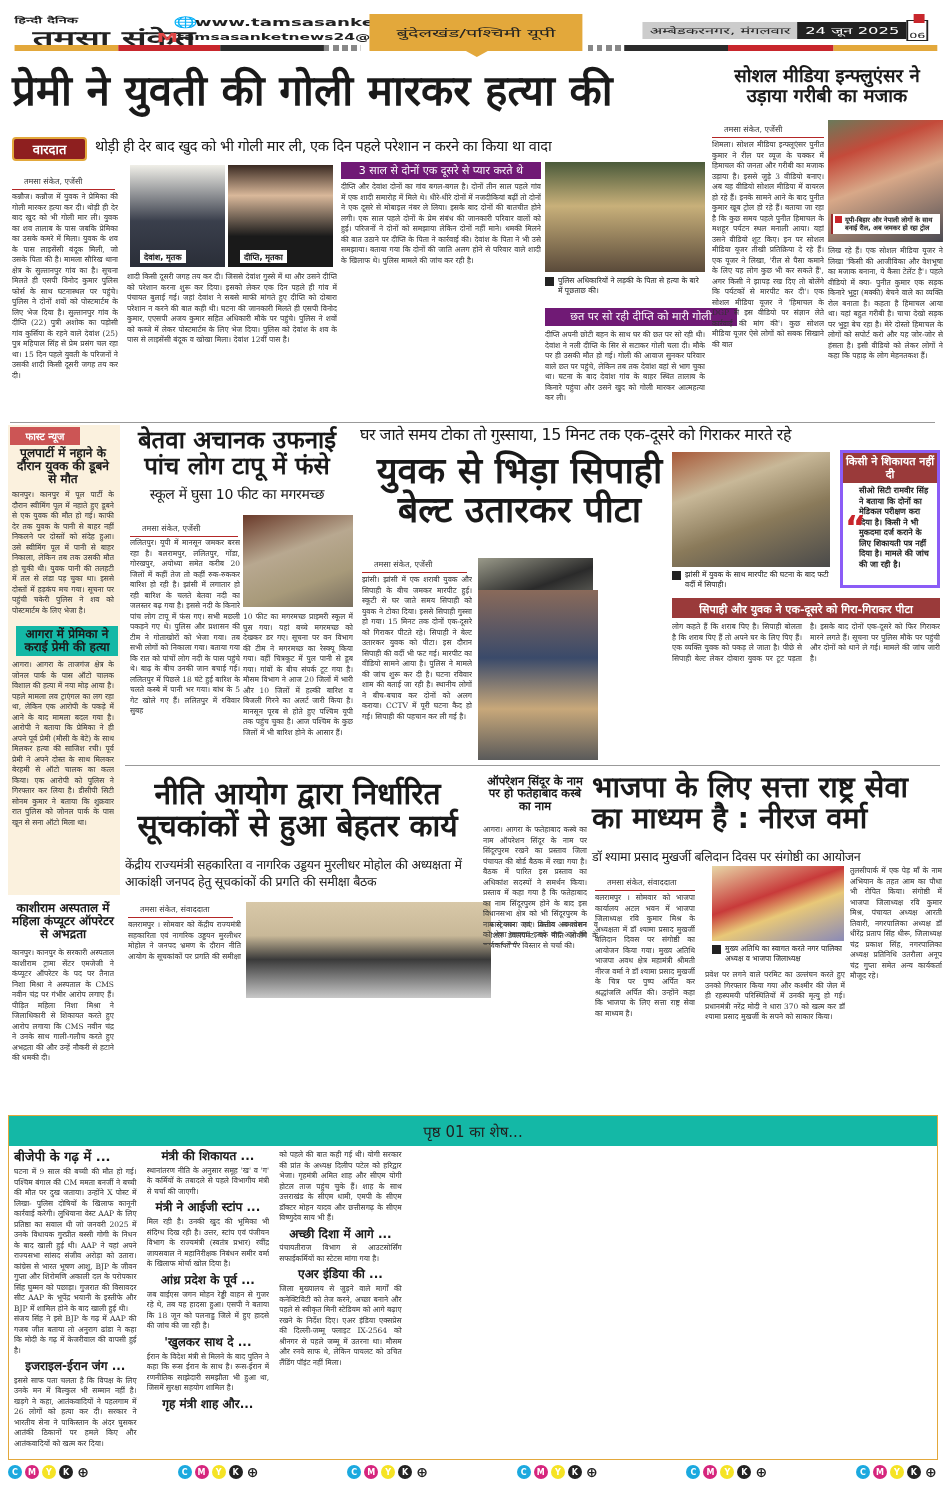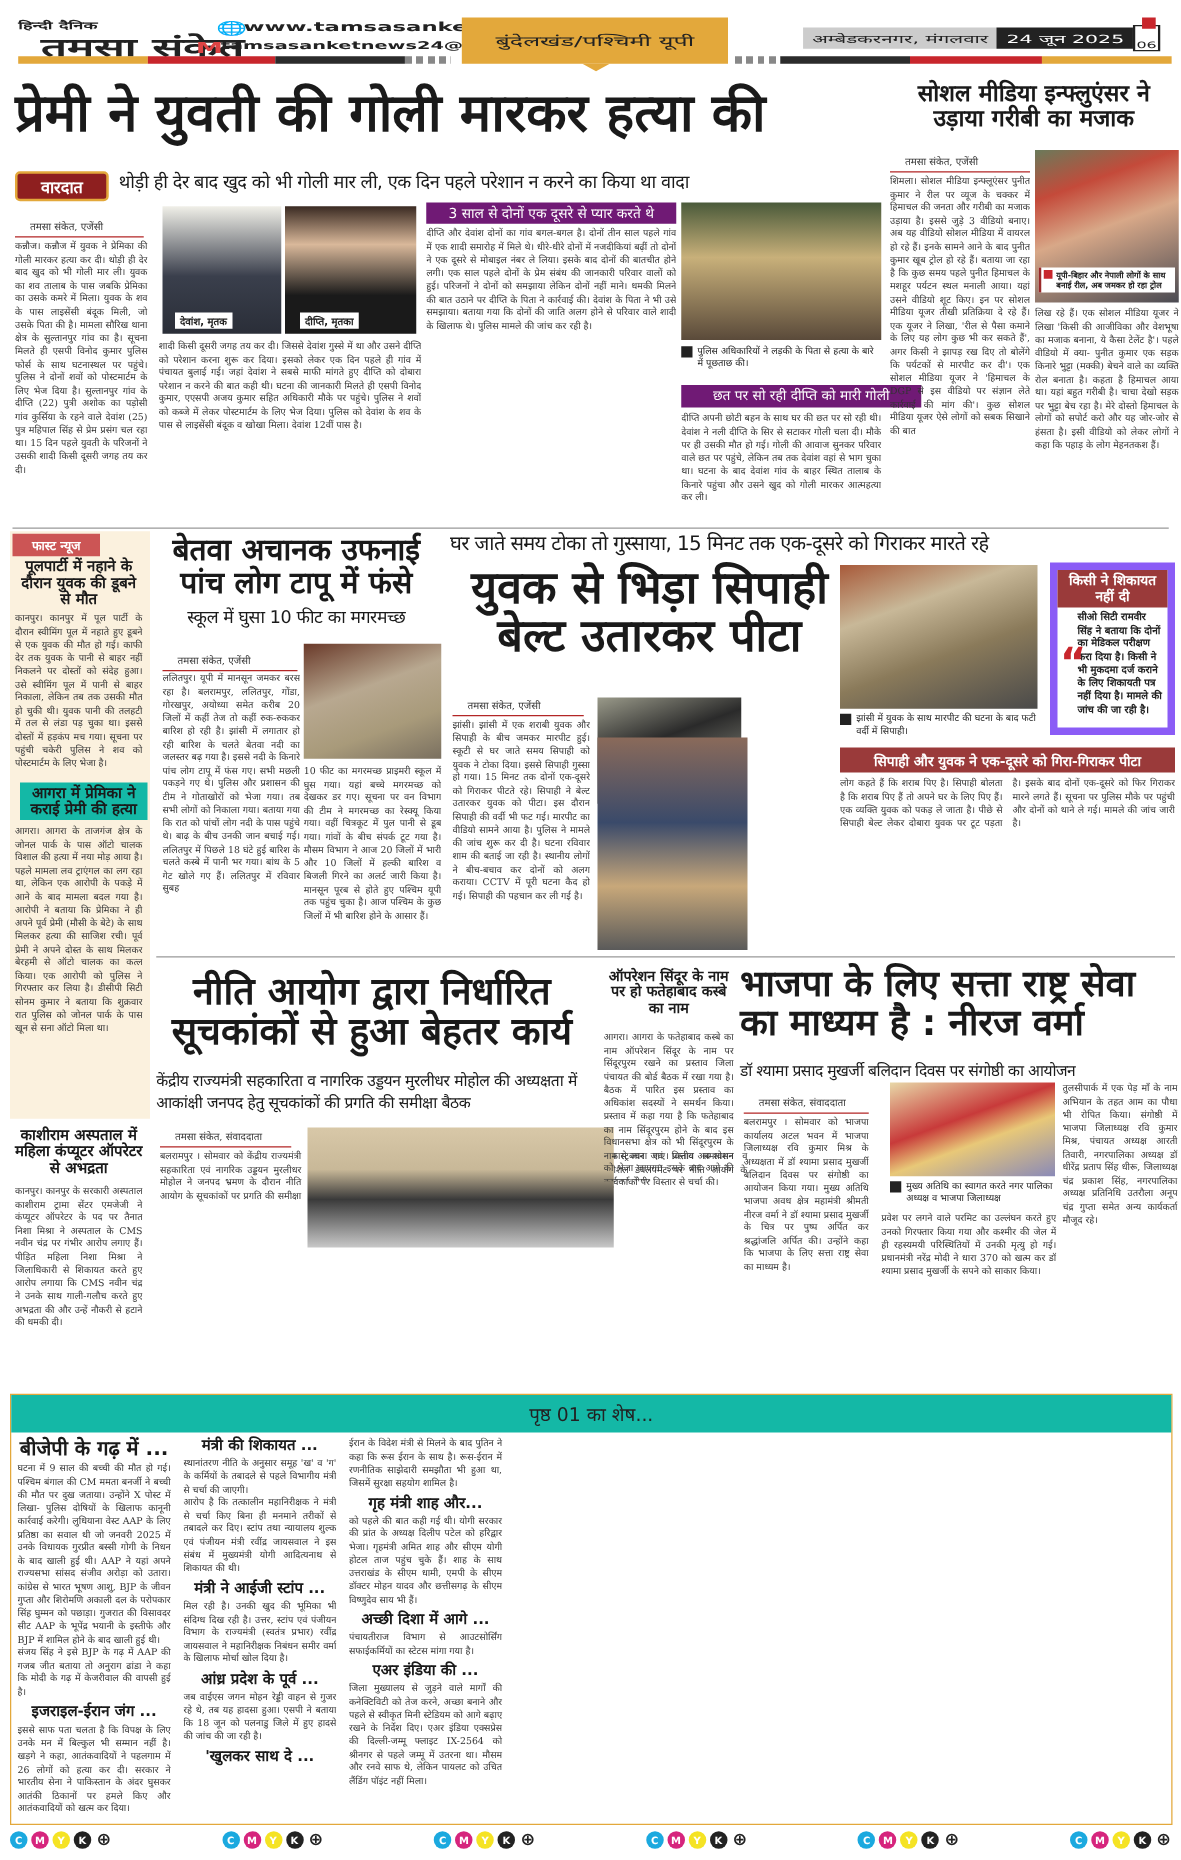--- a/index.html
+++ b/index.html
@@ -120,21 +120,21 @@
 <div class="abs hl" data-name="soldier-headline" style="left:362px;top:452px;width:315px;font-size:36px;text-align:center">युवक से भिड़ा सिपाही बेल्ट उतारकर पीटा</div>
 <div class="abs byline" data-name="soldier-byline" style="left:362px;top:558px;width:105px">तमसा संकेत, एजेंसी</div>
 <div class="abs body-text" data-name="soldier-body" style="left:362px;top:575px;width:110px;height:188px">झांसी। झांसी में एक शराबी युवक और सिपाही के बीच जमकर मारपीट हुई। स्कूटी से घर जाते समय सिपाही को युवक ने टोका दिया। इससे सिपाही गुस्सा हो गया। 15 मिनट तक दोनों एक-दूसरे को गिराकर पीटते रहे। सिपाही ने बेल्ट उतारकर युवक को पीटा। इस दौरान सिपाही की वर्दी भी फट गई। मारपीट का वीडियो सामने आया है। पुलिस ने मामले की जांच शुरू कर दी है। घटना रविवार शाम की बताई जा रही है। स्थानीय लोगों ने बीच-बचाव कर दोनों को अलग कराया। CCTV में पूरी घटना कैद हो गई। सिपाही की पहचान कर ली गई है।</div>
 <div class="abs photo" data-name="soldier-photo-bikes" style="left:478px;top:558px;width:115px;height:85px;background:linear-gradient(160deg,#9a9a8a,#2a2a2a 40%,#b0b0a0)"></div>
 <div class="abs photo" data-name="soldier-photo-fight" style="left:478px;top:590px;width:120px;height:170px;background:linear-gradient(180deg,#8a6a5a,#3a4a6a 40%,#c8a87a 70%,#5a5a5a)"></div>
 <div class="abs photo" data-name="soldier-photo-uniform" style="left:672px;top:452px;width:158px;height:115px;background:linear-gradient(160deg,#a85a3a,#c8b898 30%,#8a7a5a 60%,#4a4a4a)"></div>
 <div class="abs caption" data-name="soldier-photo-caption" style="left:672px;top:570px;width:158px">
   <span class="sq" data-name="caption-marker-icon"></span>
   <span data-name="soldier-photo-caption-text">झांसी में युवक के साथ मारपीट की घटना के बाद फटी वर्दी में सिपाही।</span>
 </div>
-<div class="abs" data-name="soldier-quote-box" style="left:840px;top:450px;width:100px;height:138px;border:6px solid #8b5cf6">
+<div class="abs" data-name="soldier-quote-box" style="left:840px;top:450px;width:100px;height:138px;border:3px solid #8b5cf6">
   <div data-name="soldier-quote-title" style="background:#9a3a3a;color:#fff;font-weight:bold;font-size:11px;text-align:center;padding:2px;line-height:13px">किसी ने शिकायत नहीं दी</div>
   <div data-name="quote-mark-icon" style="position:absolute;left:2px;top:55px;font-size:32px;color:#c8262c;font-weight:bold">“</div>
   <div data-name="soldier-quote-text" style="font-size:8px;line-height:10.5px;font-weight:bold;padding:3px 3px 0 16px">सीओ सिटी रामवीर सिंह ने बताया कि दोनों का मेडिकल परीक्षण करा दिया है। किसी ने भी मुकदमा दर्ज कराने के लिए शिकायती पत्र नहीं दिया है। मामले की जांच की जा रही है।</div>
 </div>
 <div class="abs" data-name="soldier-box-title" style="left:672px;top:598px;width:268px;height:20px;background:#9a3a3a;display:flex;align-items:center;justify-content:center">
   <span data-name="soldier-box-title-text" style="color:#fff;font-weight:bold;font-size:11px;white-space:nowrap">सिपाही और युवक ने एक-दूसरे को गिरा-गिराकर पीटा</span>
 </div>
 <div class="abs body-text" data-name="soldier-box-body" style="left:672px;top:622px;width:268px;height:140px;column-count:2;column-gap:8px">लोग कहते हैं कि शराब पिए है। सिपाही बोलता है कि शराब पिए हैं तो अपने घर के लिए पिए हैं। एक व्यक्ति युवक को पकड़ ले जाता है। पीछे से सिपाही बेल्ट लेकर दोबारा युवक पर टूट पड़ता है। इसके बाद दोनों एक-दूसरे को फिर गिराकर मारने लगते हैं। सूचना पर पुलिस मौके पर पहुंची और दोनों को थाने ले गई। मामले की जांच जारी है।</div>
 
 <div class="abs" data-name="section-divider-2" style="left:125px;top:765px;width:815px;height:1px;background:#999"></div>
@@ -158,28 +158,27 @@
   <span data-name="bjp-photo-caption-text">मुख्य अतिथि का स्वागत करते नगर पालिका अध्यक्ष व भाजपा जिलाध्यक्ष</span>
 </div>
 <div class="abs body-text" data-name="bjp-body-col3" style="left:705px;top:970px;width:140px;height:140px">प्रवेश पर लगने वाले परमिट का उल्लंघन करते हुए उनको गिरफ्तार किया गया और कश्मीर की जेल में ही रहस्यमयी परिस्थितियों में उनकी मृत्यु हो गई। प्रधानमंत्री नरेंद्र मोदी ने धारा 370 को खत्म कर डॉ श्यामा प्रसाद मुखर्जी के सपने को साकार किया।</div>
 <div class="abs body-text" data-name="bjp-body-col2" style="left:850px;top:866px;width:92px;height:244px">तुलसीपार्क में एक पेड़ माँ के नाम अभियान के तहत आम का पौधा भी रोपित किया। संगोष्ठी में भाजपा जिलाध्यक्ष रवि कुमार मिश्र, पंचायत अध्यक्ष आरती तिवारी, नगरपालिका अध्यक्ष डॉ धीरेंद्र प्रताप सिंह धीरू, जिलाध्यक्ष चंद्र प्रकाश सिंह, नगरपालिका अध्यक्ष प्रतिनिधि उतरौला अनूप चंद्र गुप्ता समेत अन्य कार्यकर्ता मौजूद रहे।</div>
 
 <div class="abs" data-name="continuation-box" style="left:8px;top:1115px;width:930px;height:345px;border:1.5px solid #e3a83b"></div>
 <div class="abs" data-name="continuation-header" style="left:9px;top:1116px;width:928px;height:30px;background:#14b8a6;display:flex;align-items:center;justify-content:center">
   <span data-name="continuation-title" style="font-size:15px;color:#222">पृष्ठ 01 का शेष...</span>
 </div>
 <div class="abs" data-name="continuation-columns" style="left:14px;top:1150px;width:918px;height:305px;column-count:7;column-gap:10px;column-fill:auto">
-  <div data-name="cont-heading-1" class="hl" style="font-size:16px;text-align:center;margin-bottom:3px">बीजेपी के गढ़ में ...</div>
+  <div data-name="cont-heading-1" class="hl" style="font-size:13px;margin-bottom:3px">बीजेपी के गढ़ में ...</div>
   <div class="body-text" data-name="cont-body-1" style="height:auto">घटना में 9 साल की बच्ची की मौत हो गई। पश्चिम बंगाल की CM ममता बनर्जी ने बच्ची की मौत पर दुख जताया। उन्होंने X पोस्ट में लिखा- पुलिस दोषियों के खिलाफ कानूनी कार्रवाई करेगी। लुधियाना वेस्ट AAP के लिए प्रतिष्ठा का सवाल थी जो जनवरी 2025 में उनके विधायक गुरप्रीत बस्सी गोगी के निधन के बाद खाली हुई थी। AAP ने यहां अपने राज्यसभा सांसद संजीव अरोड़ा को उतारा। कांग्रेस से भारत भूषण आशु, BJP के जीवन गुप्ता और शिरोमणि अकाली दल के परोपकार सिंह घुम्मन को पछाड़ा। गुजरात की विसावदर सीट AAP के भूपेंद्र भयानी के इस्तीफे और BJP में शामिल होने के बाद खाली हुई थी।</div>
   <div class="body-text" data-name="cont-body-2" style="height:auto">संजय सिंह ने इसे BJP के गढ़ में AAP की गजब जीत बताया तो अनुराग ढांडा ने कहा कि मोदी के गढ़ में केजरीवाल की वापसी हुई है।</div>
   <div data-name="cont-heading-3" class="hl" style="font-size:12px;text-align:center;margin:4px 0 3px">इजराइल-ईरान जंग ...</div>
   <div class="body-text" data-name="cont-body-3" style="height:auto">इससे साफ पता चलता है कि विपक्ष के लिए उनके मन में बिल्कुल भी सम्मान नहीं है। खड़गे ने कहा, आतंकवादियों ने पहलगाम में 26 लोगों को हत्या कर दी। सरकार ने भारतीय सेना ने पाकिस्तान के अंदर घुसकर आतंकी ठिकानों पर हमले किए और आतंकवादियों को खत्म कर दिया।</div>
   <div data-name="cont-heading-4" class="hl" style="font-size:12px;text-align:center;margin:20px 0 3px">मंत्री की शिकायत ...</div>
   <div class="body-text" data-name="cont-body-4" style="height:auto">स्थानांतरण नीति के अनुसार समूह 'ख' व 'ग' के कर्मियों के तबादले से पहले विभागीय मंत्री से चर्चा की जाएगी।</div>
-  <div class="body-text" data-name="cont-body-5" style="height:auto">आरोप है कि तत्कालीन महानिरीक्षक ने मंत्री से चर्चा किए बिना ही मनमाने तरीकों से तबादले कर दिए। स्टांप तथा न्यायालय शुल्क एवं पंजीयन मंत्री रवींद्र जायसवाल ने इस संबंध में मुख्यमंत्री योगी आदित्यनाथ से शिकायत की थी।</div>
   <div data-name="cont-heading-6" class="hl" style="font-size:12px;text-align:center;margin:4px 0 3px">मंत्री ने आईजी स्टांप ...</div>
   <div class="body-text" data-name="cont-body-6" style="height:auto">मिल रही है। उनकी खुद की भूमिका भी संदिग्ध दिख रही है। उत्तर, स्टांप एवं पंजीयन विभाग के राज्यमंत्री (स्वतंत्र प्रभार) रवींद्र जायसवाल ने महानिरीक्षक निबंधन समीर वर्मा के खिलाफ मोर्चा खोल दिया है।</div>
   <div data-name="cont-heading-7" class="hl" style="font-size:12px;text-align:center;margin:4px 0 3px">आंध्र प्रदेश के पूर्व ...</div>
   <div class="body-text" data-name="cont-body-7" style="height:auto">जब वाईएस जगन मोहन रेड्डी वाहन से गुजर रहे थे, तब यह हादसा हुआ। एसपी ने बताया कि 18 जून को पलनाडु जिले में हुए हादसे की जांच की जा रही है।</div>
   <div data-name="cont-heading-9" class="hl" style="font-size:12px;text-align:center;margin:4px 0 3px">'खुलकर साथ दे ...</div>
   <div class="body-text" data-name="cont-body-9" style="height:auto">ईरान के विदेश मंत्री से मिलने के बाद पुतिन ने कहा कि रूस ईरान के साथ है। रूस-ईरान में रणनीतिक साझेदारी समझौता भी हुआ था, जिसमें सुरक्षा सहयोग शामिल है।</div>
   <div data-name="cont-heading-10" class="hl" style="font-size:12px;text-align:center;margin:4px 0 3px">गृह मंत्री शाह और...</div>
   <div class="body-text" data-name="cont-body-10" style="height:auto">को पहले की बात कही गई थी। योगी सरकार की प्रांत के अध्यक्ष दिलीप पटेल को हरिद्वार भेजा। गृहमंत्री अमित शाह और सीएम योगी होटल ताज पहुंच चुके हैं। शाह के साथ उत्तराखंड के सीएम धामी, एमपी के सीएम डॉक्टर मोहन यादव और छत्तीसगढ़ के सीएम विष्णुदेव साय भी हैं।</div>
   <div data-name="cont-heading-11" class="hl" style="font-size:12px;text-align:center;margin:4px 0 3px">अच्छी दिशा में आगे ...</div>
   <div class="body-text" data-name="cont-body-11" style="height:auto">पंचायतीराज विभाग से आउटसोर्सिंग सफाईकर्मियों का स्टेटस मांगा गया है।</div>

